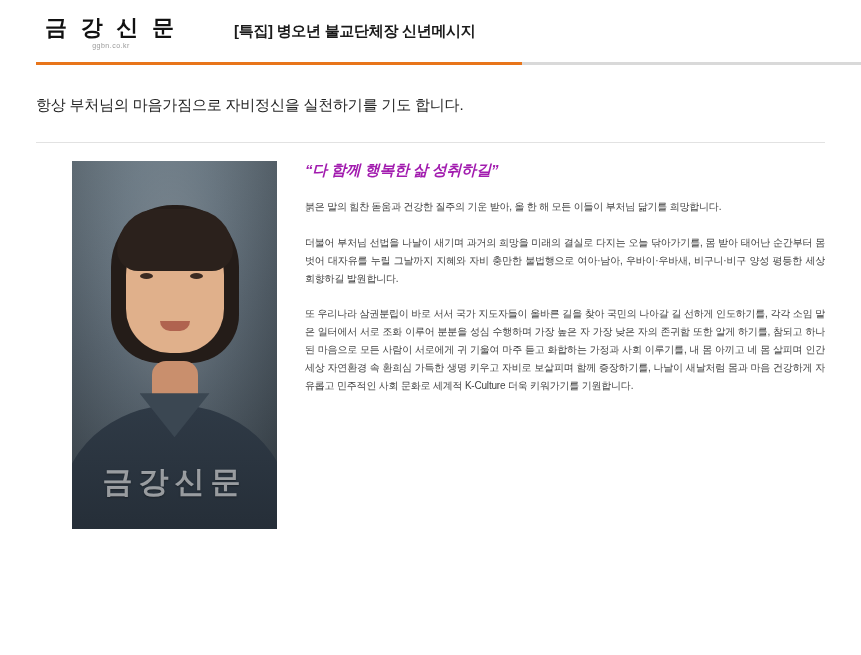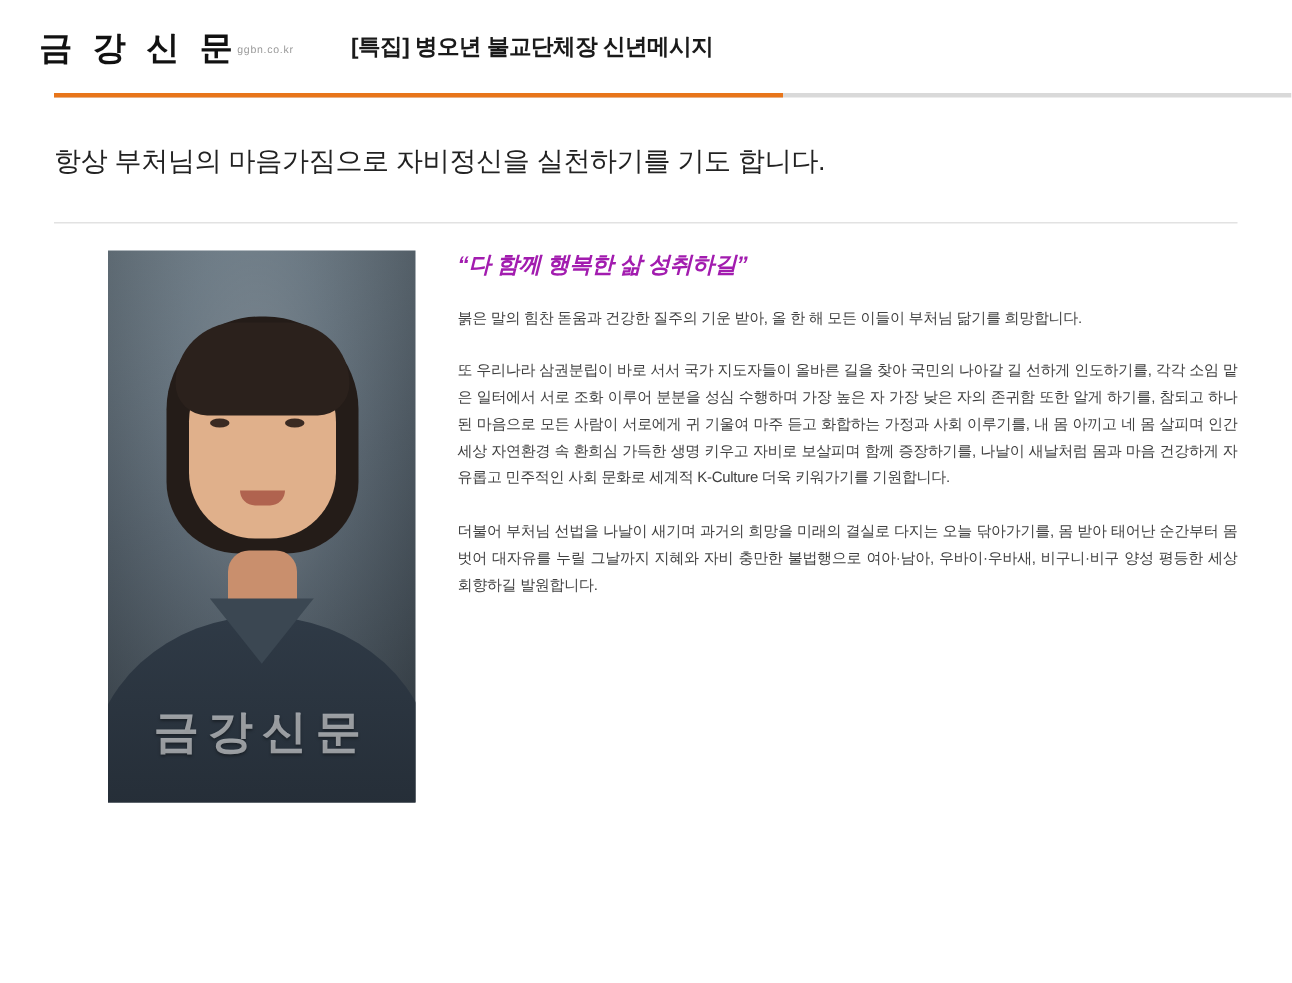--- a/index.html
+++ b/index.html
@@ -26,21 +26,21 @@
     position: relative;
     height: 62px;
     padding: 0 36px;
     display: flex;
     align-items: center;
   }
   .logo-block {
     width: 150px;
     flex: 0 0 150px;
     display: flex;
-    flex-direction: row;
+    flex-direction: column;
     align-items: center;
     justify-content: center;
     margin-top: 2px;
   }
   .logo-text {
     font-family: "DejaVu Serif", serif;
     font-weight: bold;
     font-size: 22px;
     letter-spacing: 3px;
     color: #111111;
@@ -80,21 +80,21 @@
     left: 36px;
     top: 0;
     width: 486px;
     height: 3px;
     background: #e8751a;
   }
 
   
   .lead {
     margin: 26px 36px 0 36px;
-    font-size: 18px;
+    font-size: 15px;
     line-height: 1.75;
     color: #222222;
     letter-spacing: -0.2px;
   }
 
   .divider {
     margin: 24px 36px 0 36px;
     height: 1px;
     background: #e2e2e2;
   }
@@ -276,19 +276,19 @@
         <div class="hair-front"></div>
         <div class="eye left"></div>
         <div class="eye right"></div>
         <div class="mouth"></div>
         <div class="watermark">금강신문</div>
       </div>
     </div>
 
     <h2 class="sub-title">“다 함께 행복한 삶 성취하길”</h2>
     <p class="para">붉은 말의 힘찬 돋움과 건강한 질주의 기운 받아, 올 한 해 모든 이들이 부처님 닮기를 희망합니다.</p>
+    <p class="para">더불어 부처님 선법을 나날이 새기며 과거의 희망을 미래의 결실로 다지는 오늘 닦아가기를, 몸 받아 태어난 순간부터 몸 벗어 대자유를 누릴 그날까지 지혜와 자비 충만한 불법행으로 여아·남아, 우바이·우바새, 비구니·비구 양성 평등한 세상 회향하길 발원합니다.</p>
     <p class="para"> 또 우리나라 삼권분립이 바로 서서 국가 지도자들이 올바른 길을 찾아 국민의 나아갈 길 선하게 인도하기를, 각각 소임 맡은 일터에서 서로 조화 이루어 분분을 성심 수행하며 가장 높은 자 가장 낮은 자의 존귀함 또한 알게 하기를, 참되고 하나 된 마음으로 모든 사람이 서로에게 귀 기울여 마주 듣고 화합하는 가정과 사회 이루기를, 내 몸 아끼고 네 몸 살피며 인간 세상 자연환경 속 환희심 가득한 생명 키우고 자비로 보살피며 함께 증장하기를, 나날이 새날처럼 몸과 마음 건강하게 자유롭고 민주적인 사회 문화로 세계적 K-Culture 더욱 키워가기를 기원합니다.</p>
-    <p class="para">더불어 부처님 선법을 나날이 새기며 과거의 희망을 미래의 결실로 다지는 오늘 닦아가기를, 몸 받아 태어난 순간부터 몸 벗어 대자유를 누릴 그날까지 지혜와 자비 충만한 불법행으로 여아·남아, 우바이·우바새, 비구니·비구 양성 평등한 세상 회향하길 발원합니다.</p>
 
     <div class="clear"></div>
   </div>
 
 </div>
 
 </body></html>

